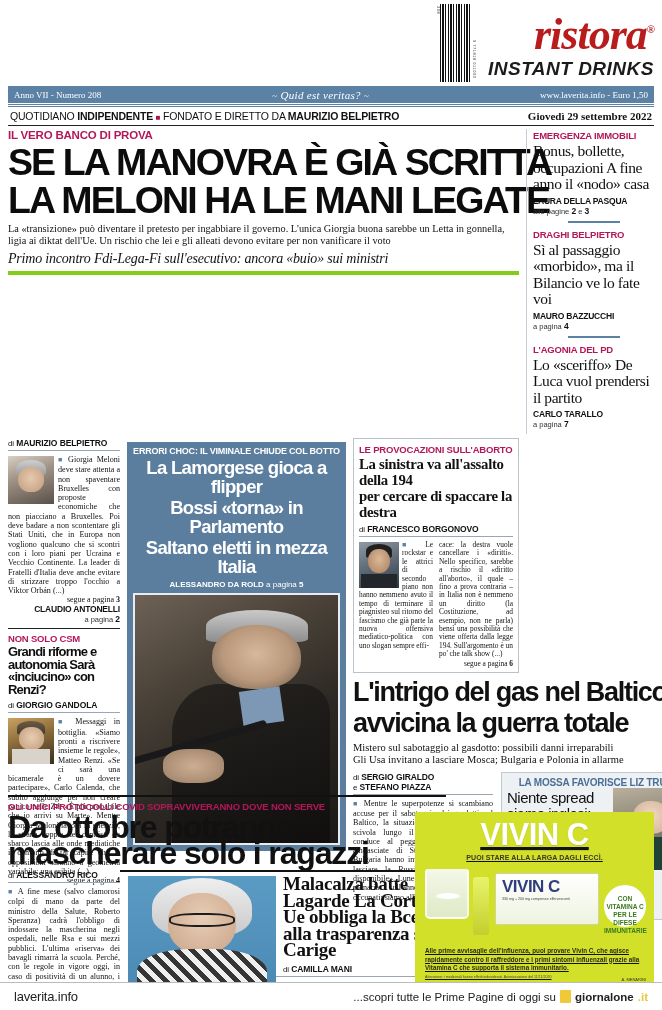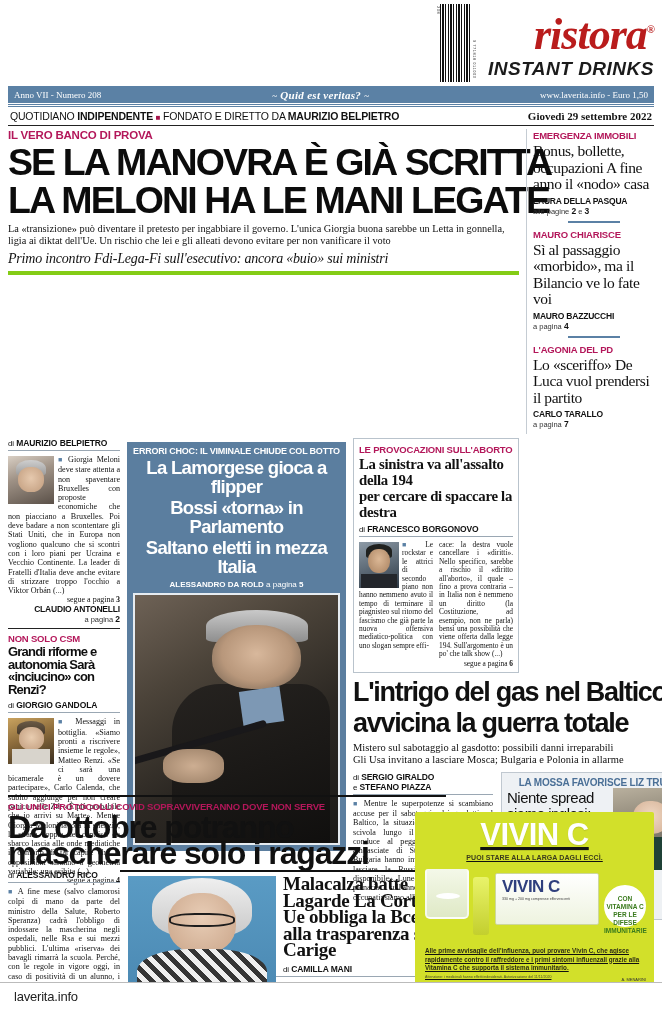--- a/index.html
+++ b/index.html
@@ -58,21 +58,21 @@
     line-height:22px;
   }
 
   
   .bluebar {
     background:#5b81a5; color:#fff; height:17px;
     display:flex; align-items:center; justify-content:space-between;
     padding:0 6px; font-size:9px;
     font-family:"Liberation Serif", serif;
   }
-  .bluebar .motto { font-style:italic; font-size:11px; letter-spacing:.3px;font-weight:bold; }
+  .bluebar .motto { font-style:italic; font-size:11px; letter-spacing:.3px; }
   .bluebar .motto .sq { font-style:normal; font-size:9px; opacity:.9; }
 
   .rule-under { height:3px; border-top:1px solid #5b81a5; border-bottom:1px solid #5b81a5; margin-top:1px; }
 
   .subbar {
     display:flex; align-items:center; justify-content:space-between;
     font-family:"Liberation Sans", sans-serif;
     font-size:10.5px; padding:3px 2px 3px 2px;
     border-bottom:1px solid #222;
   }
@@ -396,21 +396,21 @@
 
     <div class="col-right">
       <div class="rail-item">
         <div class="kicker small">EMERGENZA IMMOBILI</div>
         <h3>Bonus, bollette, occupazioni A fine anno il «nodo» casa</h3>
         <div class="author-ref" style="margin-top:3px">LAURA DELLA PASQUA</div>
         <div class="page-ref"><span>alle pagine </span><b>2</b><span> e </span><b>3</b></div>
       </div>
       <div class="rail-sep"></div>
       <div class="rail-item">
-        <div class="kicker small">MAURO CHIARISCE</div>
+        <div class="kicker small">DRAGHI BELPIETRO</div>
         <h3>Sì al passaggio «morbido», ma il Bilancio ve lo fate voi</h3>
         <div class="author-ref" style="margin-top:3px">MAURO BAZZUCCHI</div>
         <div class="page-ref"><span>a pagina </span><b>4</b></div>
       </div>
       <div class="rail-sep"></div>
       <div class="rail-item">
         <div class="kicker small">L'AGONIA DEL PD</div>
         <h3>Lo «sceriffo» De Luca vuol prendersi il partito</h3>
         <div class="author-ref" style="margin-top:3px">CARLO TARALLO</div>
         <div class="page-ref"><span>a pagina </span><b>7</b></div>
@@ -573,15 +573,21 @@
         <div class="badge">CON VITAMINA C PER LE DIFESE IMMUNITARIE</div>
       </div>
       <div class="copy">Alle prime avvisaglie dell'influenza, puoi provare Vivin C, che agisce rapidamente contro il raffreddore e i primi sintomi influenzali grazie alla Vitamina C che supporta il sistema immunitario.</div>
       <div class="fine">Attenzione: i medicinali hanno effetti indesiderati. Autorizzazione del 11/11/2020</div>
       <div class="mfr">A. MENARINI</div>
     </div>
   </div>
 
   <div class="footer">
     <div class="site">laverita.info</div>
+    <div class="promo">
+      <span>...scopri tutte le Prime Pagine di oggi su</span>
+      <span class="gicon"></span>
+      <b>giornalone</b>
+        <b class="dot">.it</b>
+    </div>
   </div>
 
 </div>
 
 </body></html>

